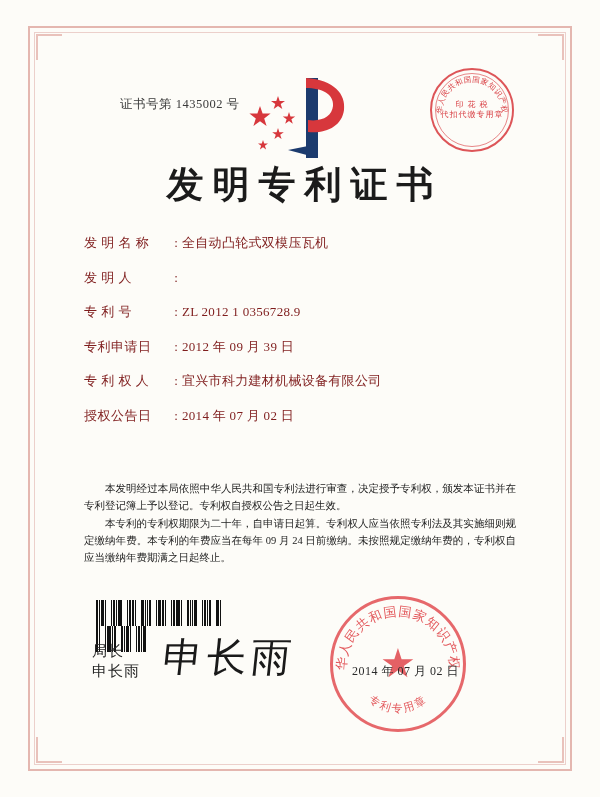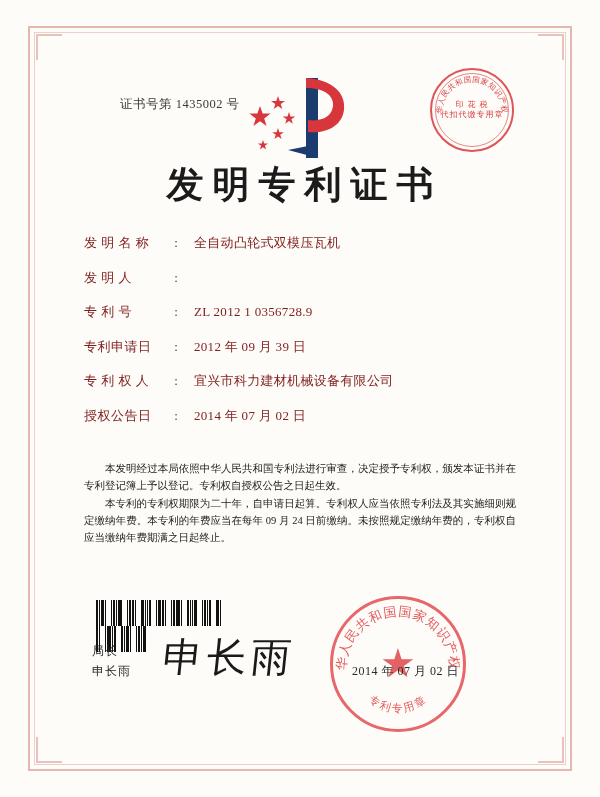--- a/index.html
+++ b/index.html
@@ -149,28 +149,27 @@
     letter-spacing: 0.5px;
     white-space: nowrap;
   }
   .field-colon {
     flex: 0 0 12px;
     text-align: center;
   }
   .field-value {
     flex: 1 1 auto;
     letter-spacing: 0.3px;
-    margin-left: 12px;
   }
 
   
   .body-text {
     position: absolute;
     left: 84px;
-    top: 460px;
+    top: 480px;
     width: 432px;
     font-size: 10.5px;
     line-height: 17px;
     color: #222;
     text-align: justify;
   }
   .body-text p {
     margin: 0 0 1px 0;
     text-indent: 21px;
   }
@@ -189,21 +188,21 @@
     height: 26px;
     margin-right: 1px;
     vertical-align: top;
   }
 
   
   .sig-label {
     position: absolute;
     left: 92px;
     top: 641px;
-    font-size: 12px;
+    font-size: 15px;
     color: #262626;
     line-height: 20px;
     letter-spacing: 1px;
   }
   .sig-hand {
     position: absolute;
     left: 163px;
     top: 630px;
     font-size: 40px;
     color: #1a1a1a;

